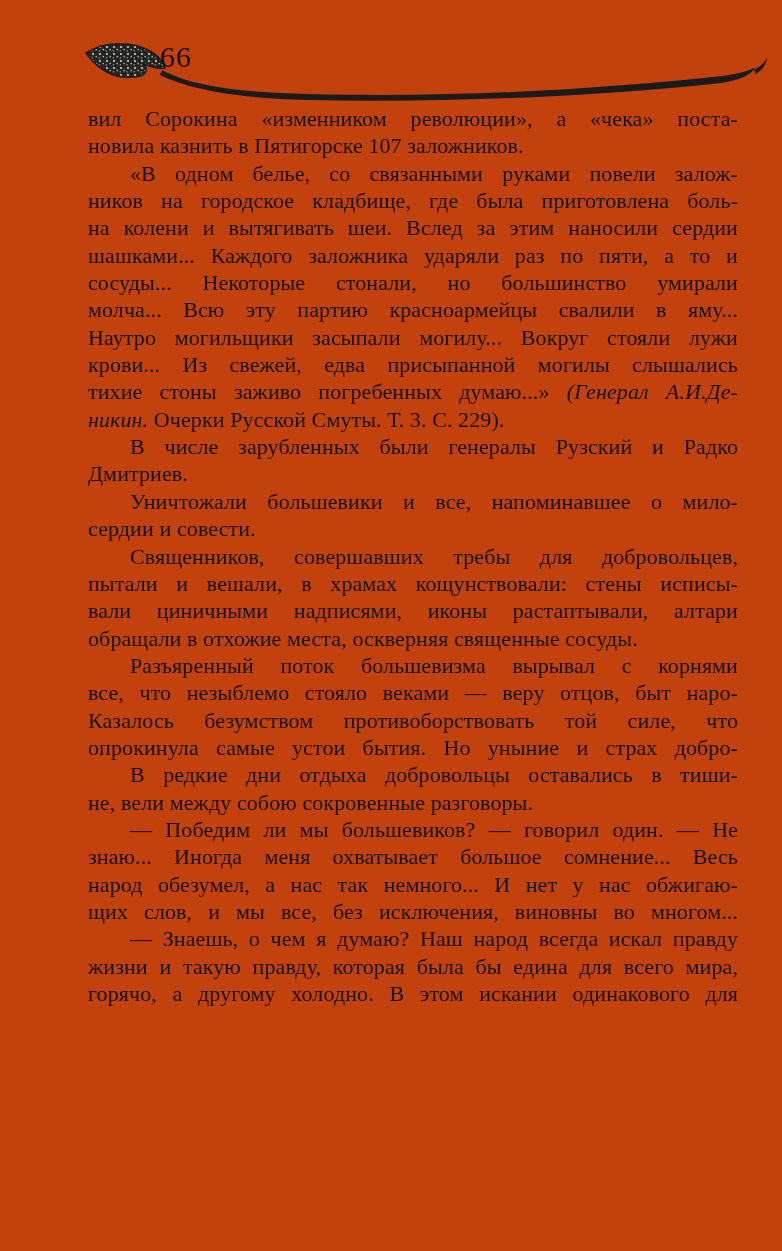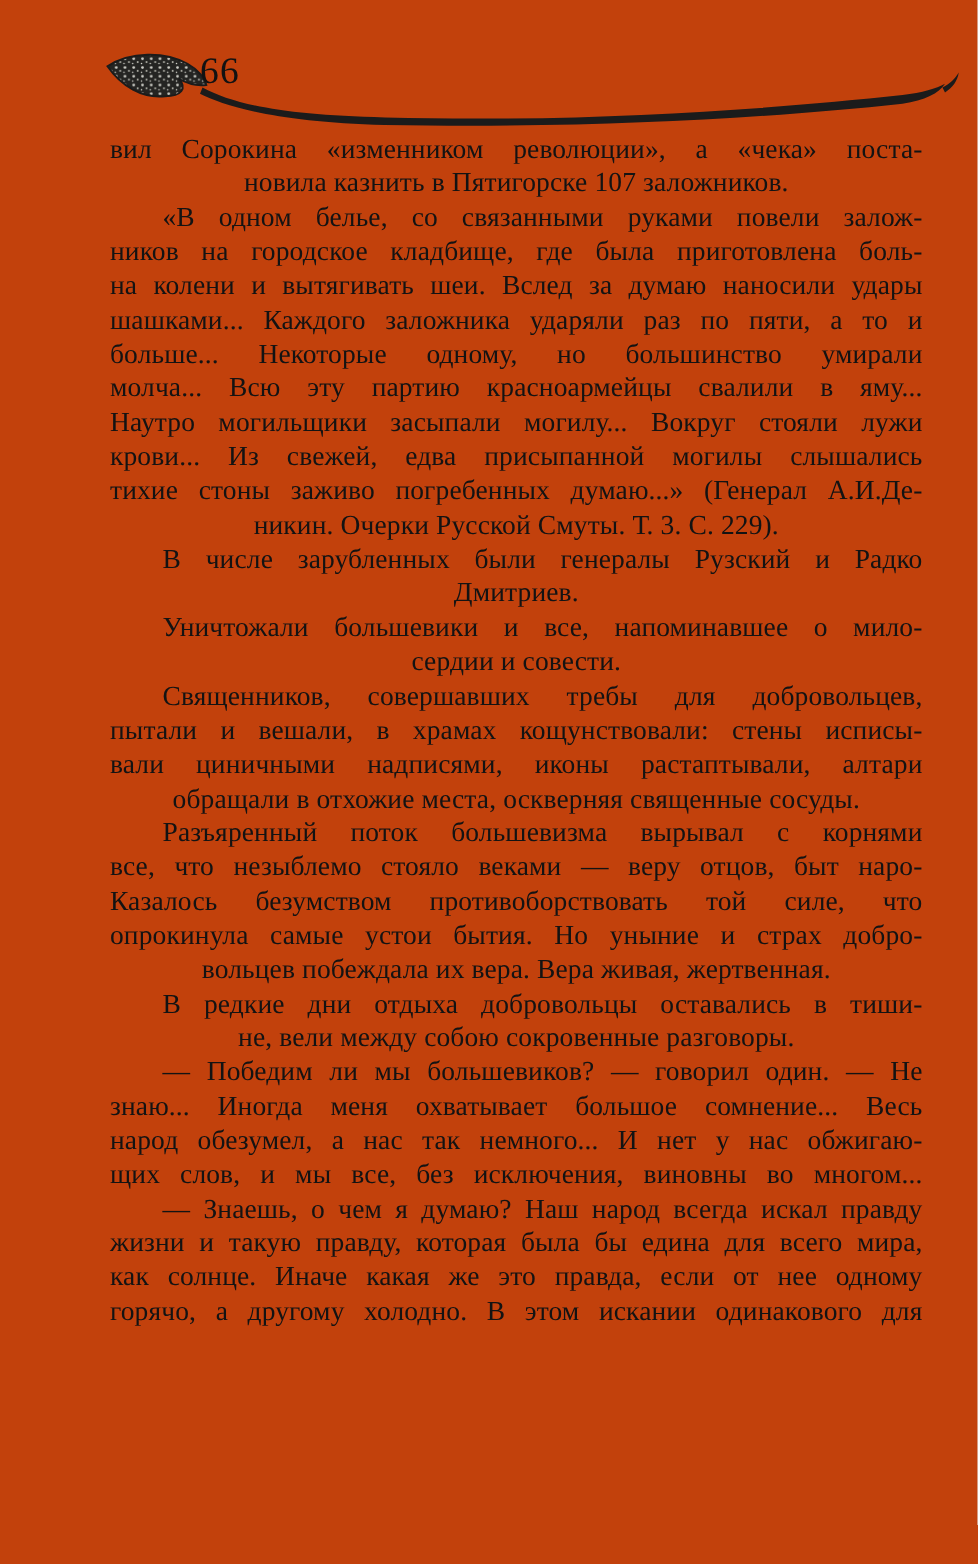--- a/index.html
+++ b/index.html
@@ -44,37 +44,38 @@
     position: absolute;
     left: 88px;
     top: 105px;
     width: 650px;
   }
   .line {
     font-size: 22px;
     line-height: 27.35px;
     height: 27.35px;
     white-space: normal;
-    text-align: center;
+    text-align: left;
     letter-spacing: 0.1px;
   }
   .line.j {
     text-align: justify;
     text-align-last: justify;
   }
   .line.ind {
     padding-left: 42px;
   }
   .line.ind.j {
     
     box-sizing: border-box;
     width: 650px;
     font-family: Liberation Serif, serif;
   }
   .it {
+    font-style: italic;
   }
 </style>
 </head>
 <body>
 
 <div class="scan-page">
 
   <div class="header-band">
     <svg class="flourish-svg" viewBox="0 0 700 72" xmlns="http://www.w3.org/2000/svg" aria-hidden="true">
       <defs>
@@ -106,46 +107,44 @@
       <path d="M 684,32 C 690,29 694,25 697,20 C 696,27 692,32 686,36 Z" fill="#1b1b1b"></path>
     </svg>
     <div class="page-number">66</div>
   </div>
 
   <div class="text-block">
       <div class="line j"><span>вил Сорокина «изменником революции», а «чека» поста-</span></div>
       <div class="line"><span>новила казнить в Пятигорске 107 заложников.</span></div>
       <div class="line j ind"><span>«В одном белье, со связанными руками повели залож-</span></div>
       <div class="line j"><span>ников на городское кладбище, где была приготовлена боль-</span></div>
-      <div class="line j"><span>на колени и вытягивать шеи. Вслед за думаю наносили удары</span></div>
+      <div class="line j"><span>на колени и вытягивать шеи. Вслед за этим наносили сердии</span></div>
       <div class="line j"><span>шашками... Каждого заложника ударяли раз по пяти, а то и</span></div>
-      <div class="line j"><span>больше... Некоторые одному, но большинство умирали</span></div>
+      <div class="line j"><span>сосуды... Некоторые стонали, но большинство умирали</span></div>
       <div class="line j"><span>молча... Всю эту партию красноармейцы свалили в яму...</span></div>
       <div class="line j"><span>Наутро могильщики засыпали могилу... Вокруг стояли лужи</span></div>
       <div class="line j"><span>крови... Из свежей, едва присыпанной могилы слышались</span></div>
       <div class="line j"><span>тихие стоны заживо погребенных думаю...» </span><span class="it">(Генерал А.И.Де-</span></div>
       <div class="line"><span class="it">никин.</span><span> Очерки Русской Смуты. Т. 3. С. 229).</span></div>
       <div class="line j ind"><span>В числе зарубленных были генералы Рузский и Радко</span></div>
       <div class="line"><span>Дмитриев.</span></div>
       <div class="line j ind"><span>Уничтожали большевики и все, напоминавшее о мило-</span></div>
       <div class="line"><span>сердии и совести.</span></div>
       <div class="line j ind"><span>Священников, совершавших требы для добровольцев,</span></div>
       <div class="line j"><span>пытали и вешали, в храмах кощунствовали: стены исписы-</span></div>
       <div class="line j"><span>вали циничными надписями, иконы растаптывали, алтари</span></div>
       <div class="line"><span>обращали в отхожие места, оскверняя священные сосуды.</span></div>
       <div class="line j ind"><span>Разъяренный поток большевизма вырывал с корнями</span></div>
       <div class="line j"><span>все, что незыблемо стояло веками — веру отцов, быт наро-</span></div>
       <div class="line j"><span>Казалось безумством противоборствовать той силе, что</span></div>
       <div class="line j"><span>опрокинула самые устои бытия. Но уныние и страх добро-</span></div>
-      <div class="line"><span>вольцев побеждала их вера. Вера живая, жертвенная.</span></div>
       <div class="line j ind"><span>В редкие дни отдыха добровольцы оставались в тиши-</span></div>
       <div class="line"><span>не, вели между собою сокровенные разговоры.</span></div>
       <div class="line j ind"><span>— Победим ли мы большевиков? — говорил один. — Не</span></div>
       <div class="line j"><span>знаю... Иногда меня охватывает большое сомнение... Весь</span></div>
       <div class="line j"><span>народ обезумел, а нас так немного... И нет у нас обжигаю-</span></div>
       <div class="line j"><span>щих слов, и мы все, без исключения, виновны во многом...</span></div>
       <div class="line j ind"><span>— Знаешь, о чем я думаю? Наш народ всегда искал правду</span></div>
       <div class="line j"><span>жизни и такую правду, которая была бы едина для всего мира,</span></div>
-      <div class="line j"><span>как солнце. Иначе какая же это правда, если от нее одному</span></div>
       <div class="line j"><span>горячо, а другому холодно. В этом искании одинакового для</span></div>
     </div>
 
 </div>
 
 </body></html>

